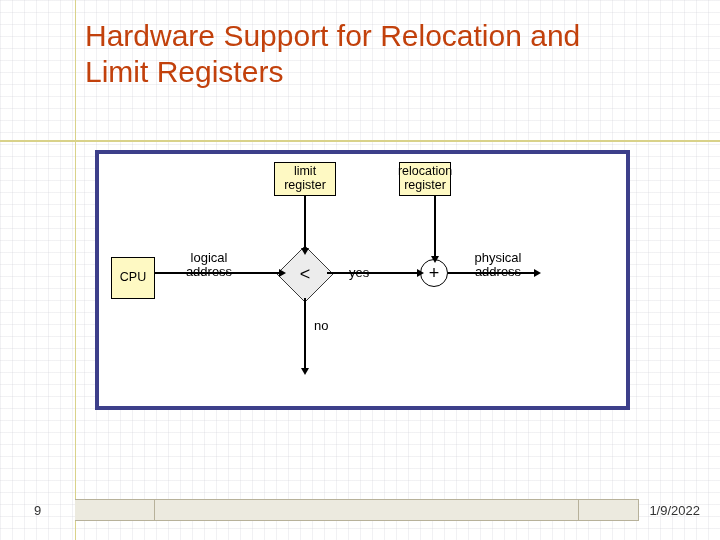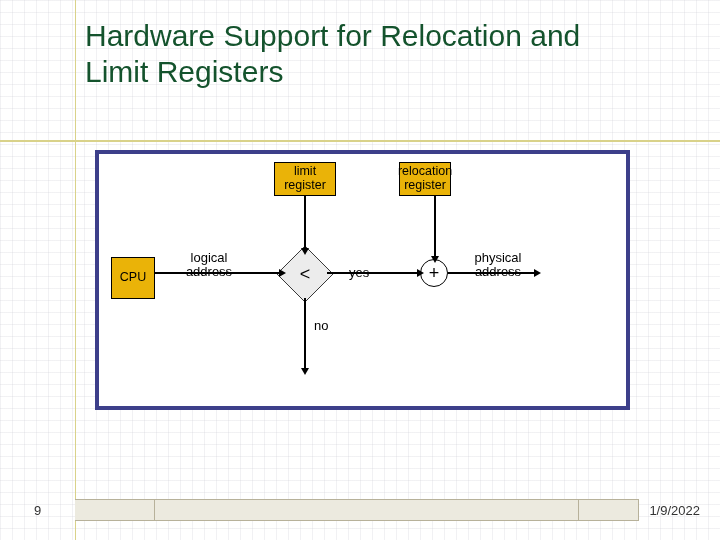--- a/index.html
+++ b/index.html
@@ -14,21 +14,21 @@
     position: relative;
     overflow: hidden;
   }
   .title {
     position: absolute;
     left: 85px;
     top: 18px;
     width: 560px;
     font-size: 30px;
     line-height: 1.2;
-    color: #14532d;
+    color: #c2410c;
     font-weight: 400;
   }
   .accent-h {
     position: absolute;
     left: 0; top: 140px;
     width: 720px; height: 2px;
     background: linear-gradient(to right, #d9d28a, #d9d28a);
   }
   .accent-v {
     position: absolute;
@@ -69,21 +69,21 @@
   }
   .dcontent {
     position: relative;
     width: 100%; height: 100%;
     font-family: Helvetica, Arial, sans-serif;
     font-size: 12.5px;
     color: #000;
   }
   .box {
     position: absolute;
-    background: #eab308;
+    background: #fef9c3;
     border: 1px solid #000;
     text-align: center;
     display: flex;
     align-items: center;
     justify-content: center;
     line-height: 1.1;
   }
   .cpu { left: 12px; top: 103px; width: 44px; height: 42px; }
   .limitreg { left: 175px; top: 8px; width: 62px; height: 34px; }
   .relocreg { left: 300px; top: 8px; width: 52px; height: 34px; }

